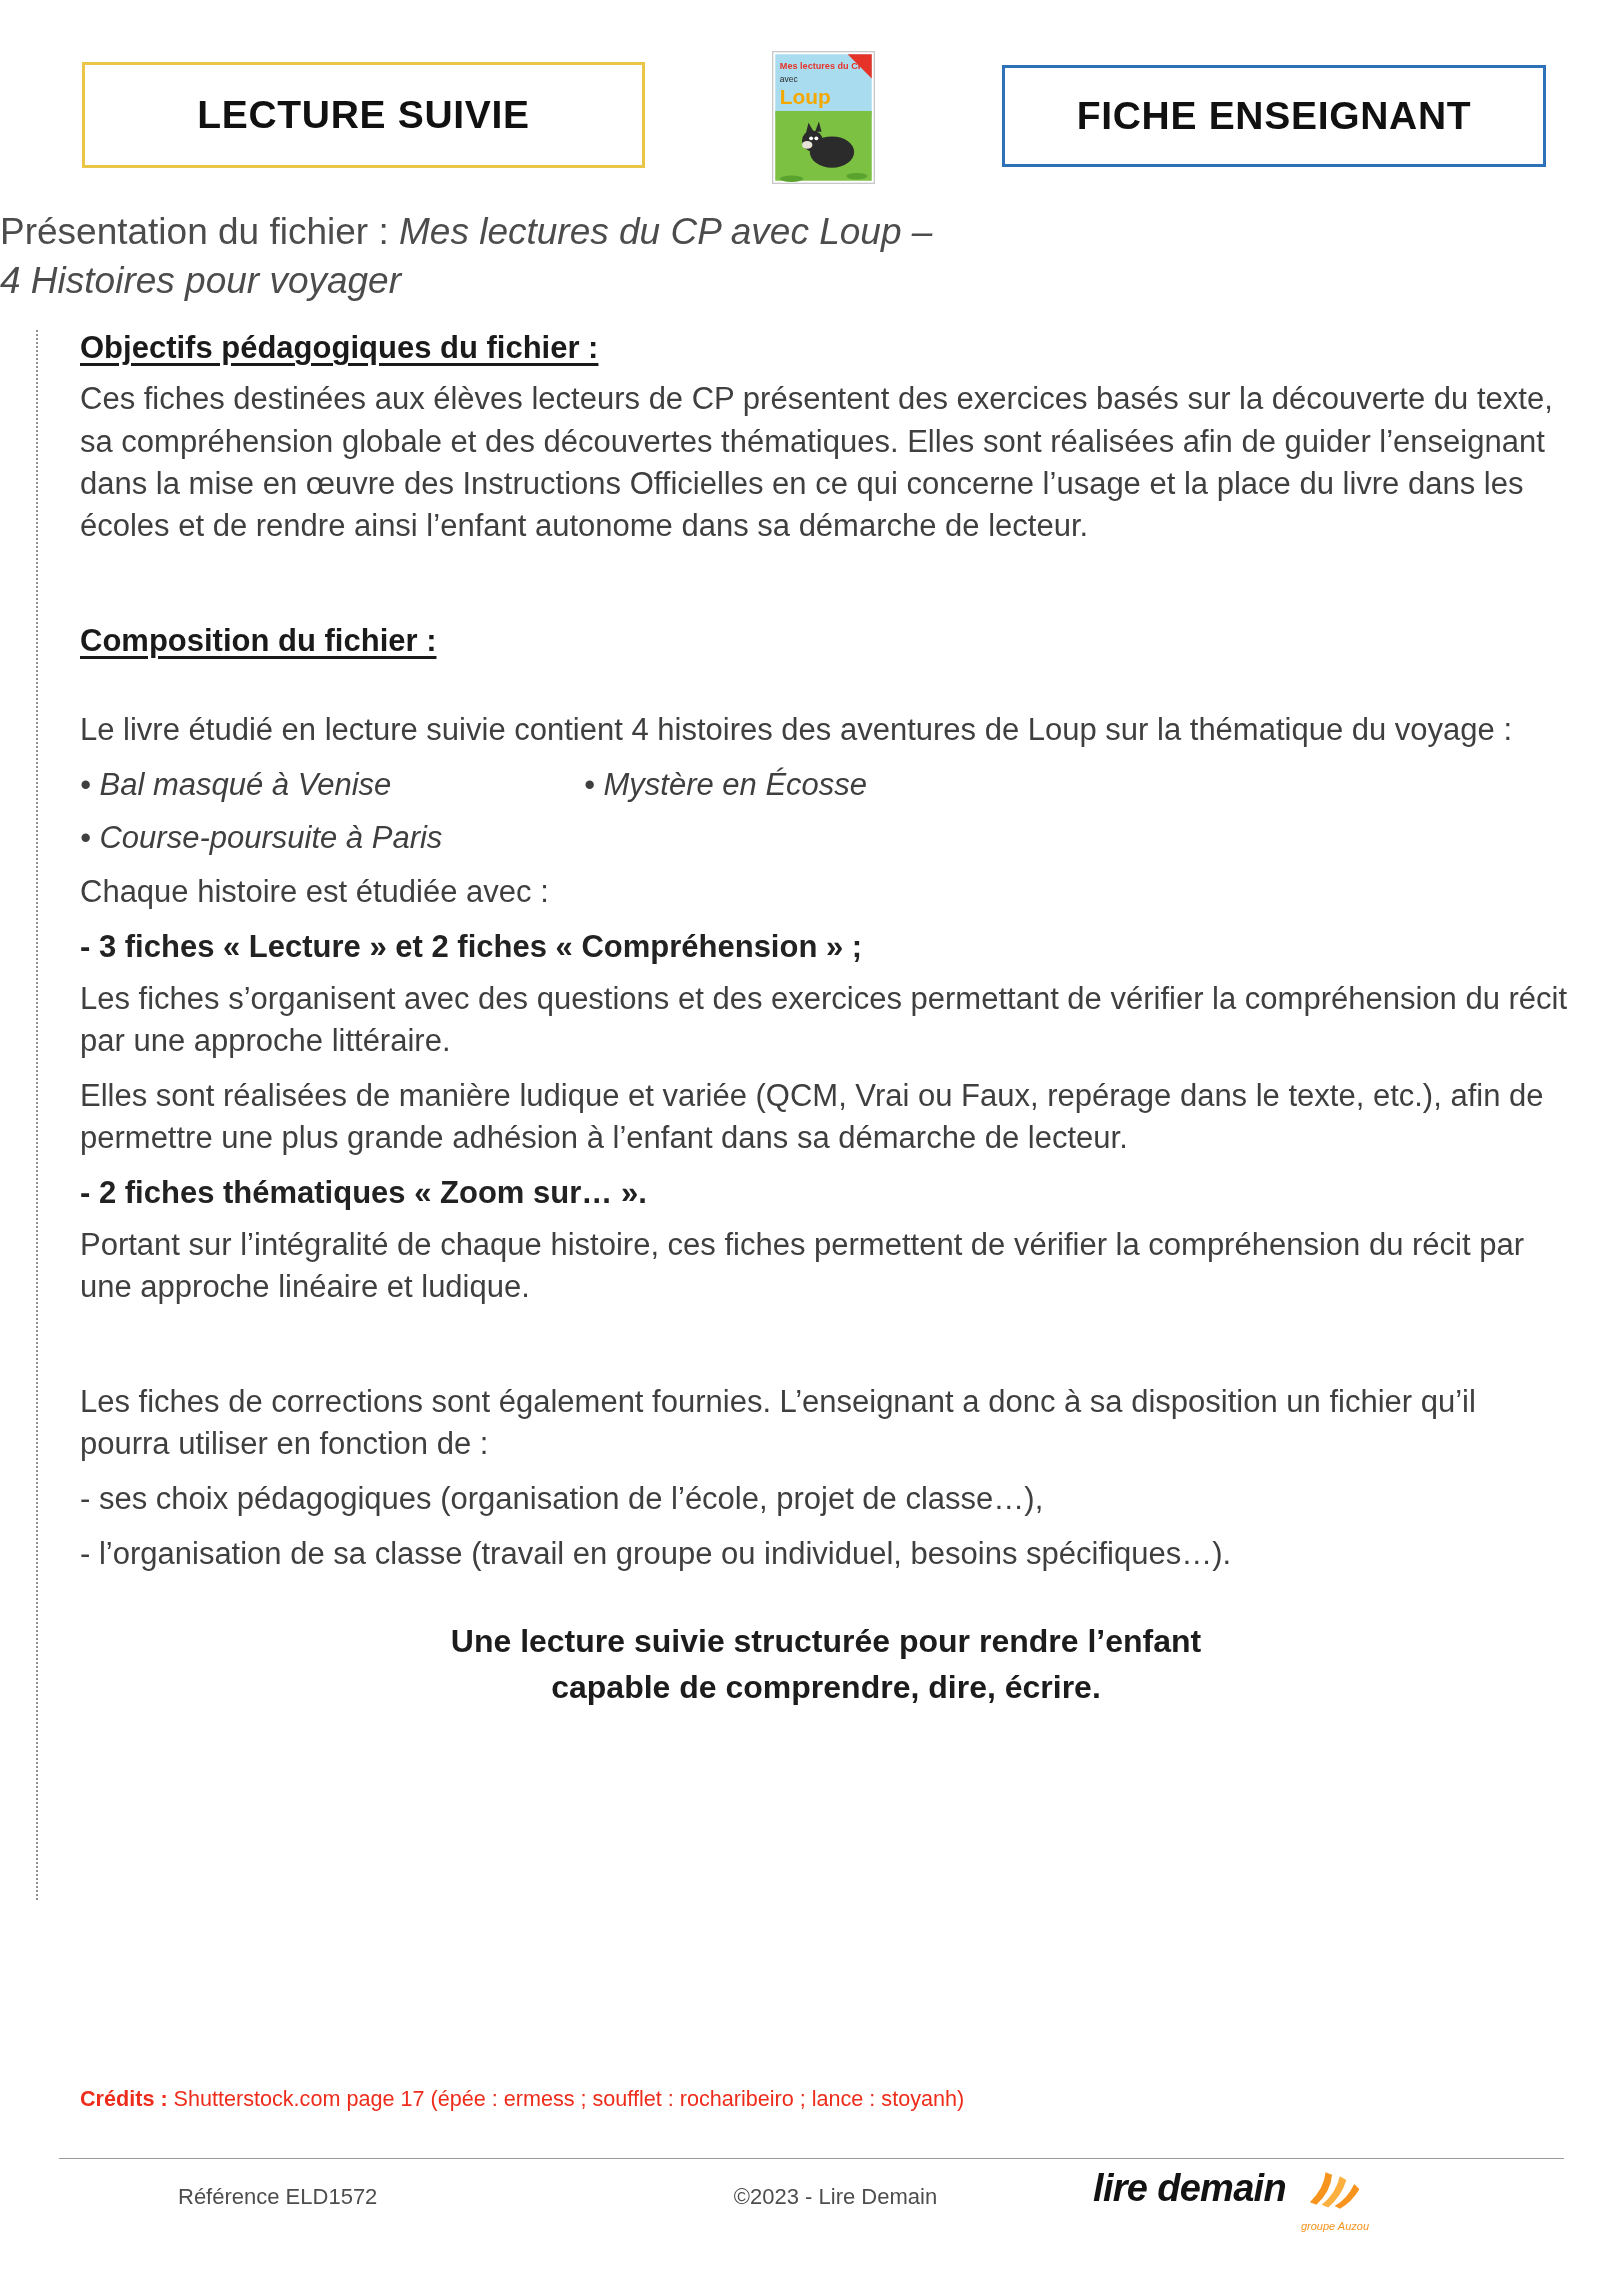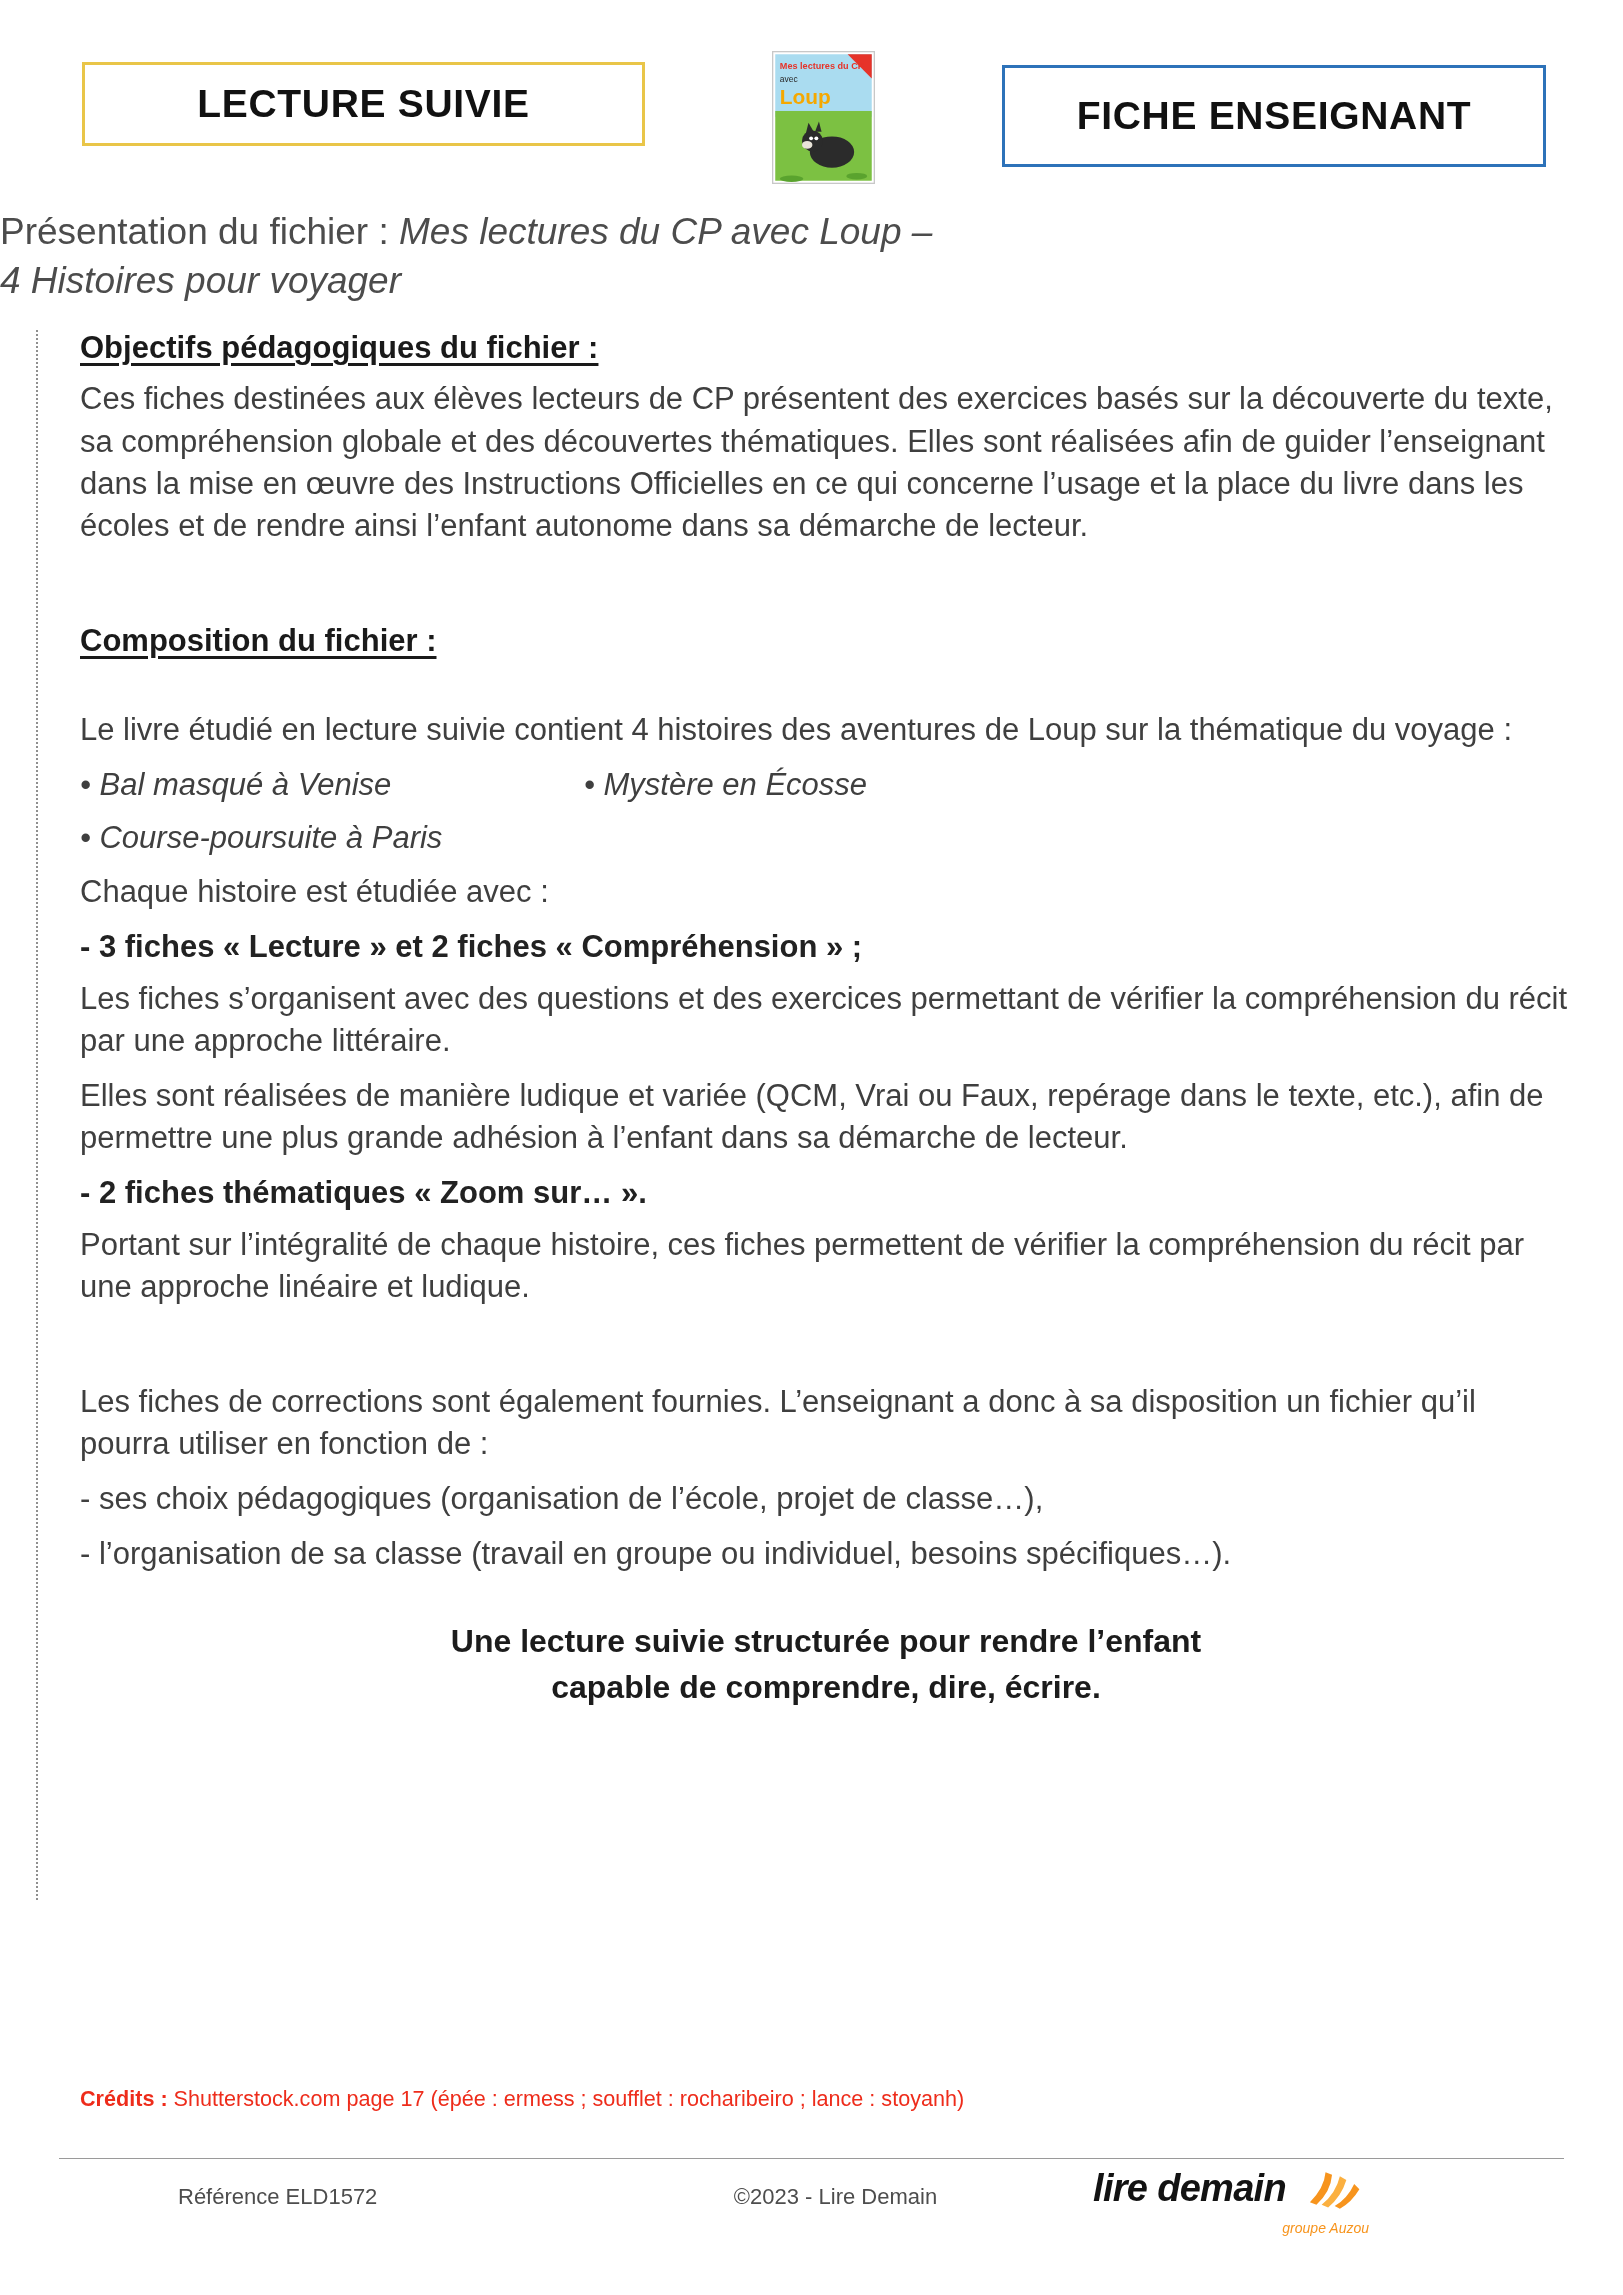--- a/index.html
+++ b/index.html
@@ -20,21 +20,21 @@
     position: absolute;
     display: flex;
     align-items: center;
     justify-content: center;
     font-weight: bold;
     color: #111111;
     font-size: 39px;
     letter-spacing: 0.7px;
     background: #ffffff;
   }
-  .hbox.yellow { left:82px; top:62px;  width:563px; height:84px; border:3.9px solid #e9c548; }
+  .hbox.yellow { left:82px; top:62px;  width:563px; height:106px; border:3.9px solid #e9c548; }
   .hbox.blue   { left:1002px; top:65px; width:544px; height:102px; border:3.9px solid #2d72b9; }
 
   .cover {
     position: absolute;
     left: 772px; top: 51px;
     width: 103px; height: 133px;
   }
   .cover svg { width:100%; height:100%; display:block; }
 
   
@@ -134,21 +134,21 @@
   .logo .txt {
     font-size: 38px;
     font-weight: bold;
     font-style: italic;
     color: #121212;
     letter-spacing: -0.7px;
   }
   .logo-sub {
     position: absolute;
     right: 254px; top: 2220px;
-    font-size: 14px;
+    font-size: 11px;
     font-style: italic;
     color: #f7941d;
     margin-left: 20px;
   }
 </style>
 </head>
 <body>
 
 <div class="page">
 

